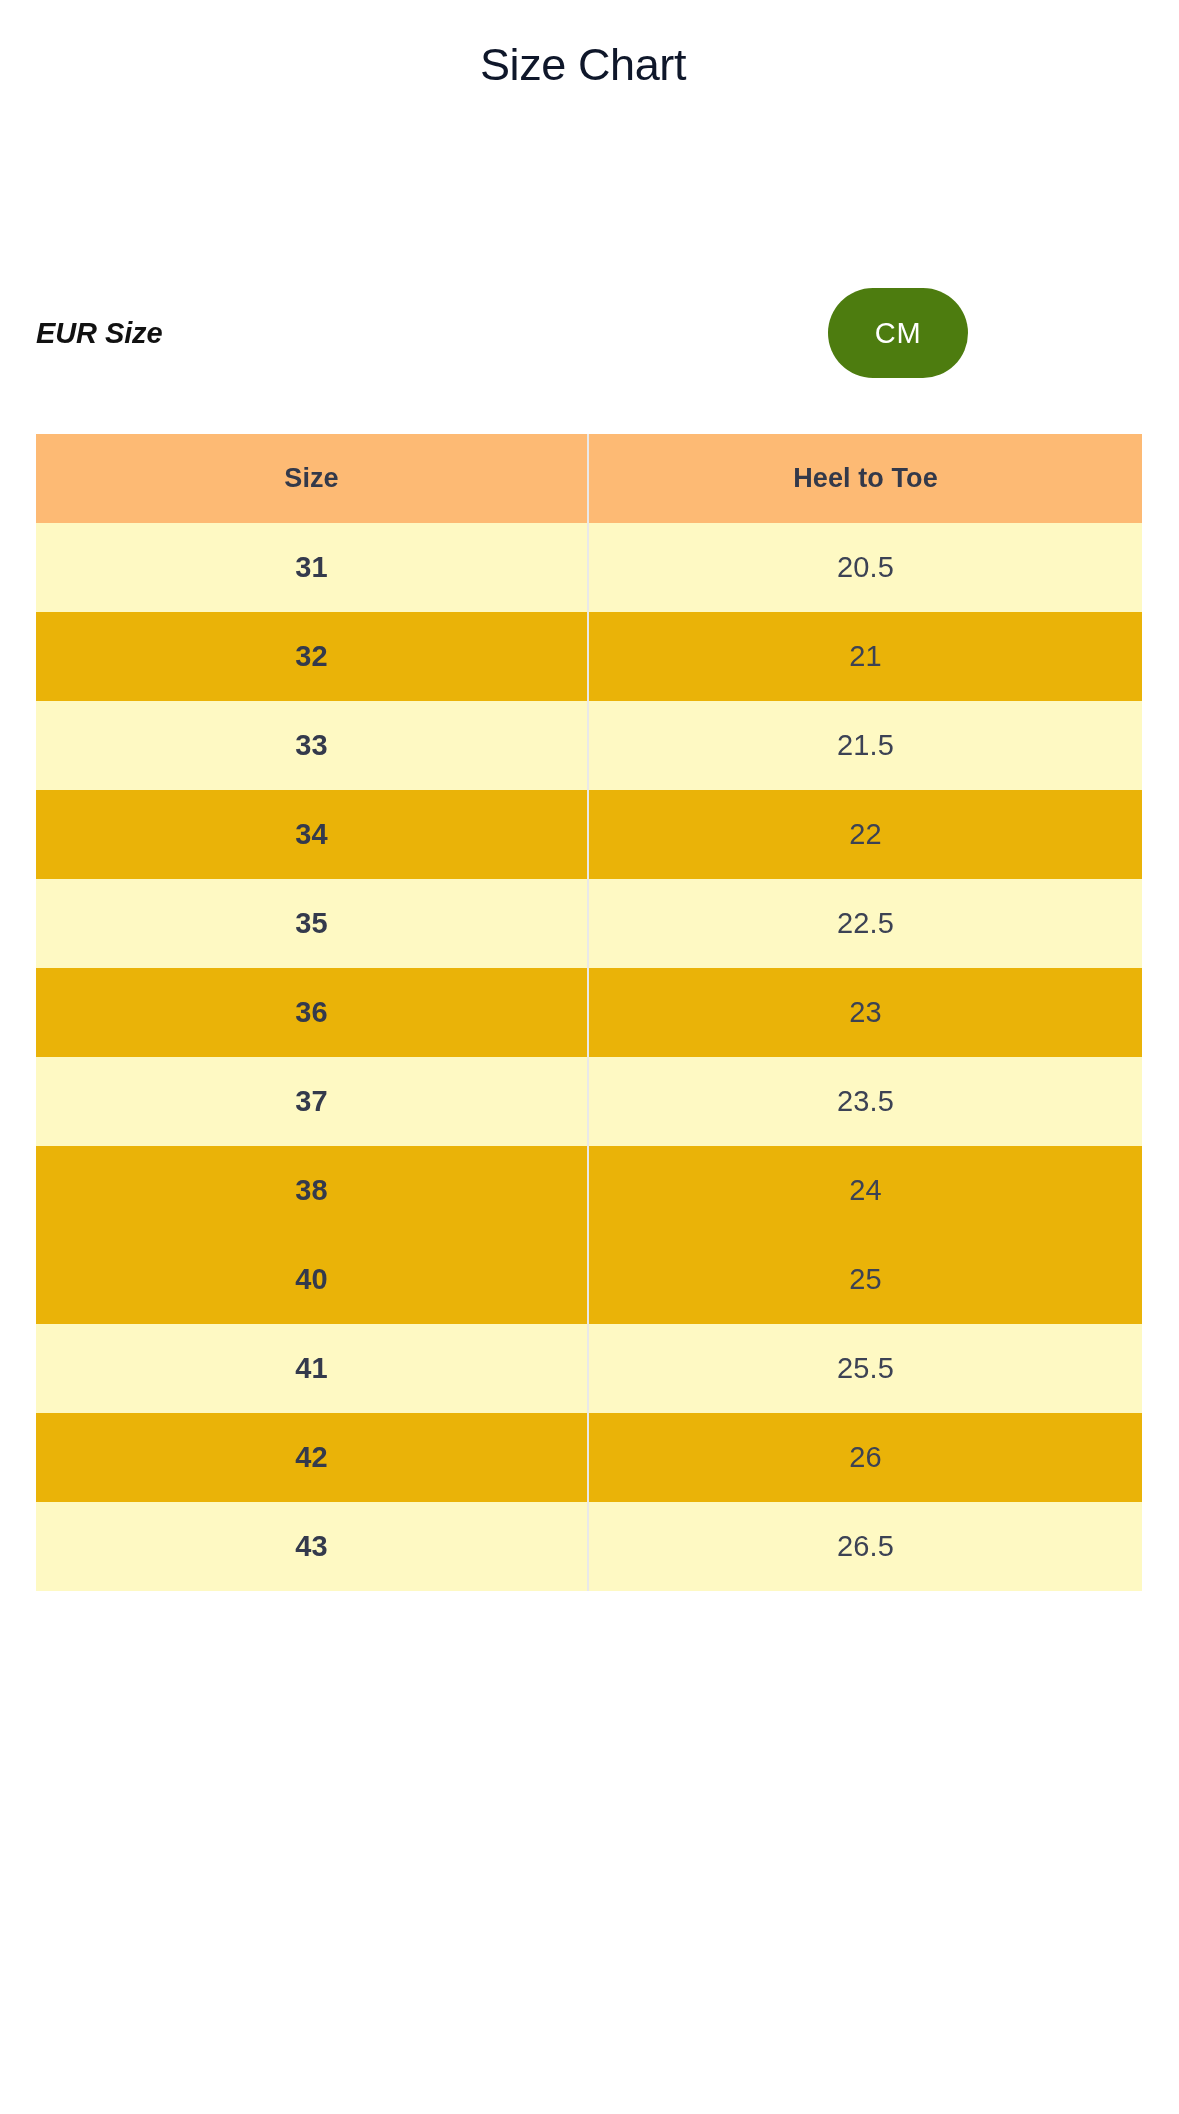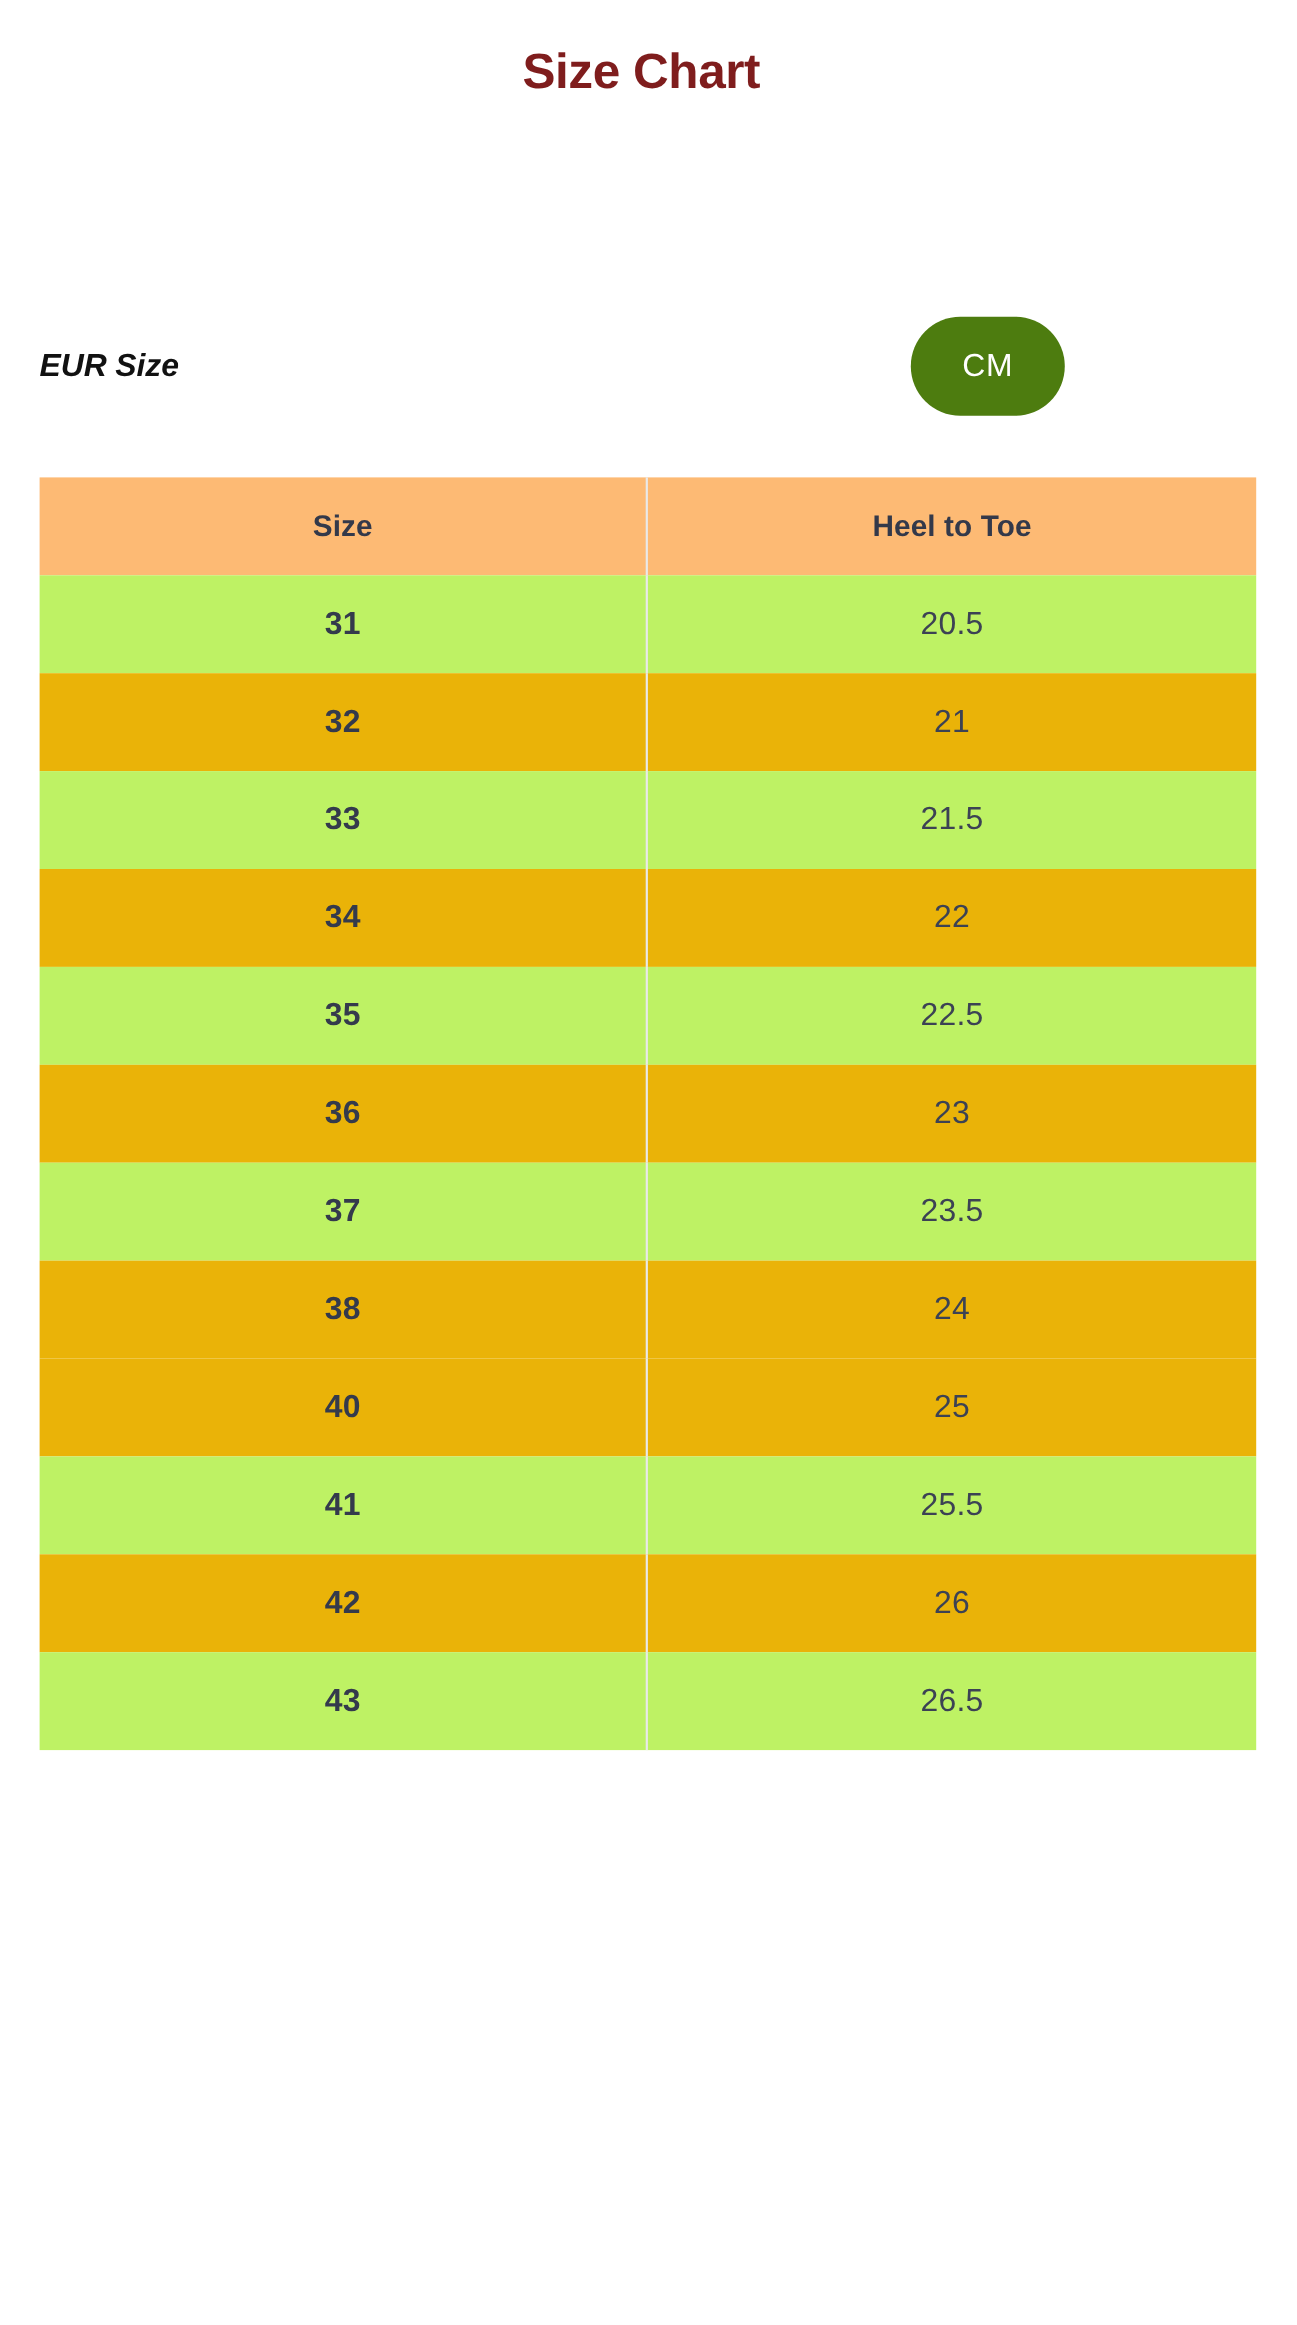--- a/index.html
+++ b/index.html
@@ -24,23 +24,23 @@
   }
 
   
   .page-title {
     position: absolute;
     top: 36px;
     left: 0;
     width: 1166px;
     text-align: center;
     font-size: 45px;
-    font-weight: 700;
+    font-weight: 400;
     letter-spacing: -0.4px;
-    color: #7f1d1d;
+    color: #0f172a;
     line-height: 58px;
   }
 
   
   .unit-row {
     position: absolute;
     top: 288px;
     left: 36px;
     width: 932px;
     height: 90px;
@@ -107,21 +107,21 @@
     font-weight: 700;
     color: #33394a;
     letter-spacing: 0.1px;
   }
 
   .size-table thead th.cell-value,
   .size-table tbody td.cell-value {
     border-left: 2px solid #e9e9e9;
   }
 
-  .size-table tbody tr.row-odd  td { background: #bef264; }
+  .size-table tbody tr.row-odd  td { background: #fef9c3; }
   .size-table tbody tr.row-even td { background: #eab308; }
 
   .size-table tbody td.cell-size {
     font-size: 29px;
     font-weight: 700;
     color: #343a4c;
     letter-spacing: 0.2px;
   }
 
   .size-table tbody td.cell-value {

